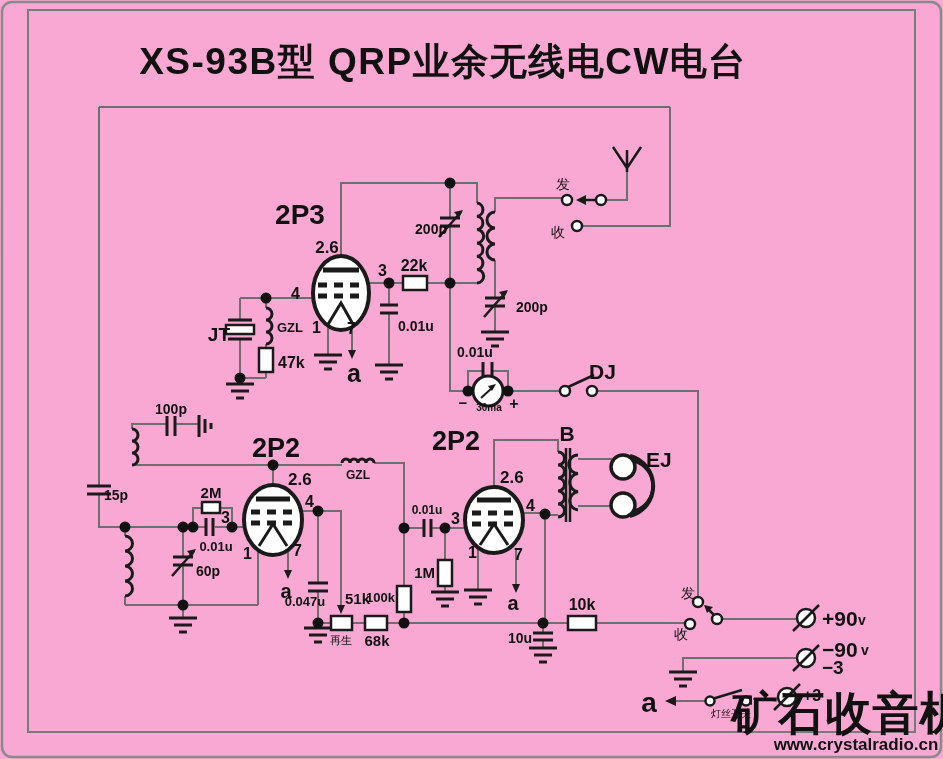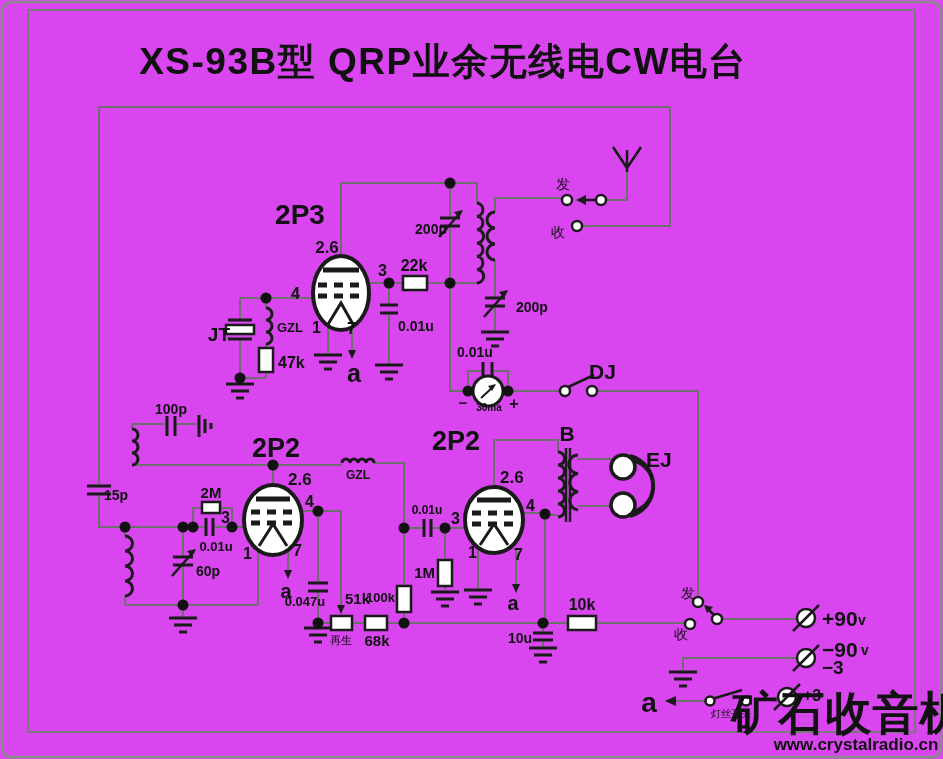--- a/index.html
+++ b/index.html
@@ -1,16 +1,16 @@
 <!DOCTYPE html>
 <html><head>
 <meta charset="utf-8">
 <style>
   html,body{margin:0;padding:0;background:#e8e8e8;}
-  .page{position:relative;width:943px;height:759px;background:#d946ef;
+  .page{position:relative;width:943px;height:759px;background:#f9a8d4;
         font-family:"Liberation Sans",sans-serif;overflow:hidden;}
   svg{position:absolute;left:0;top:0;}
   svg text{fill:#111;font-family:"Liberation Sans","DejaVu Sans",sans-serif;}
   .wire{stroke:#6e6e6e;stroke-width:2;fill:none;}
   .sym{stroke:#1a1a1a;fill:none;}
   .fillw{fill:#ffffff;}
   .lbl{font-weight:700;}
   .pin{font-weight:600;}
 </style>
 </head>

